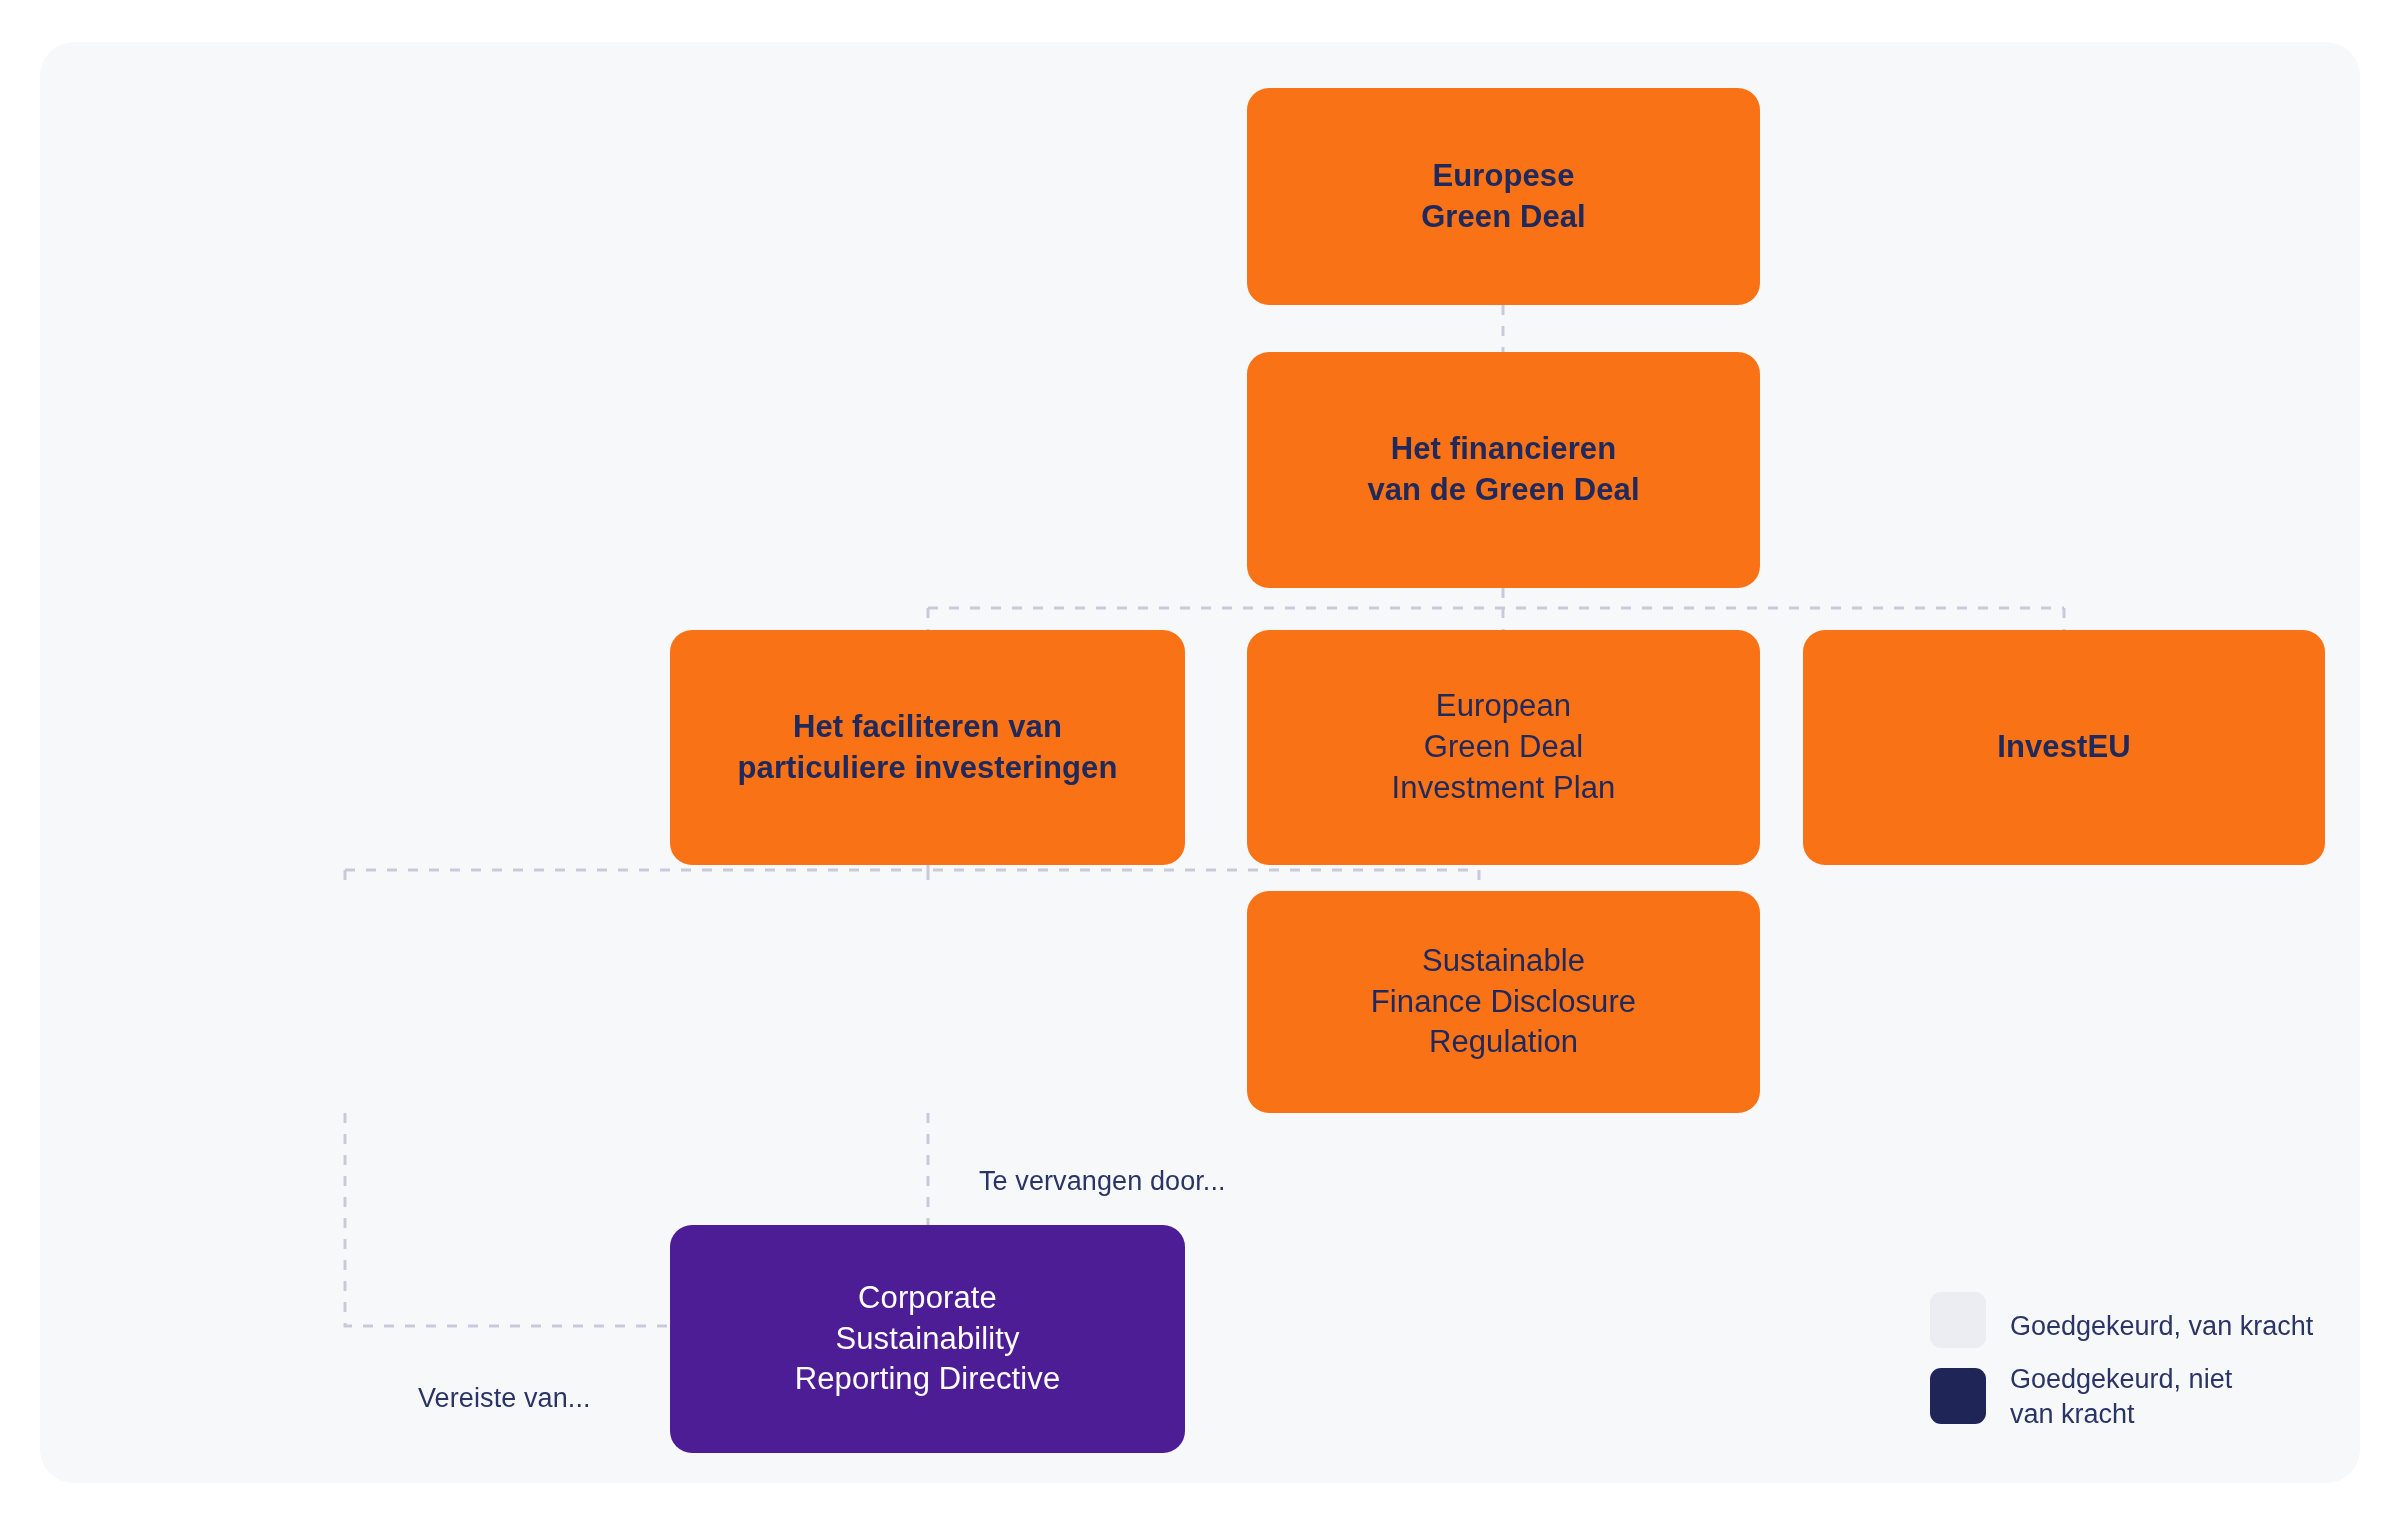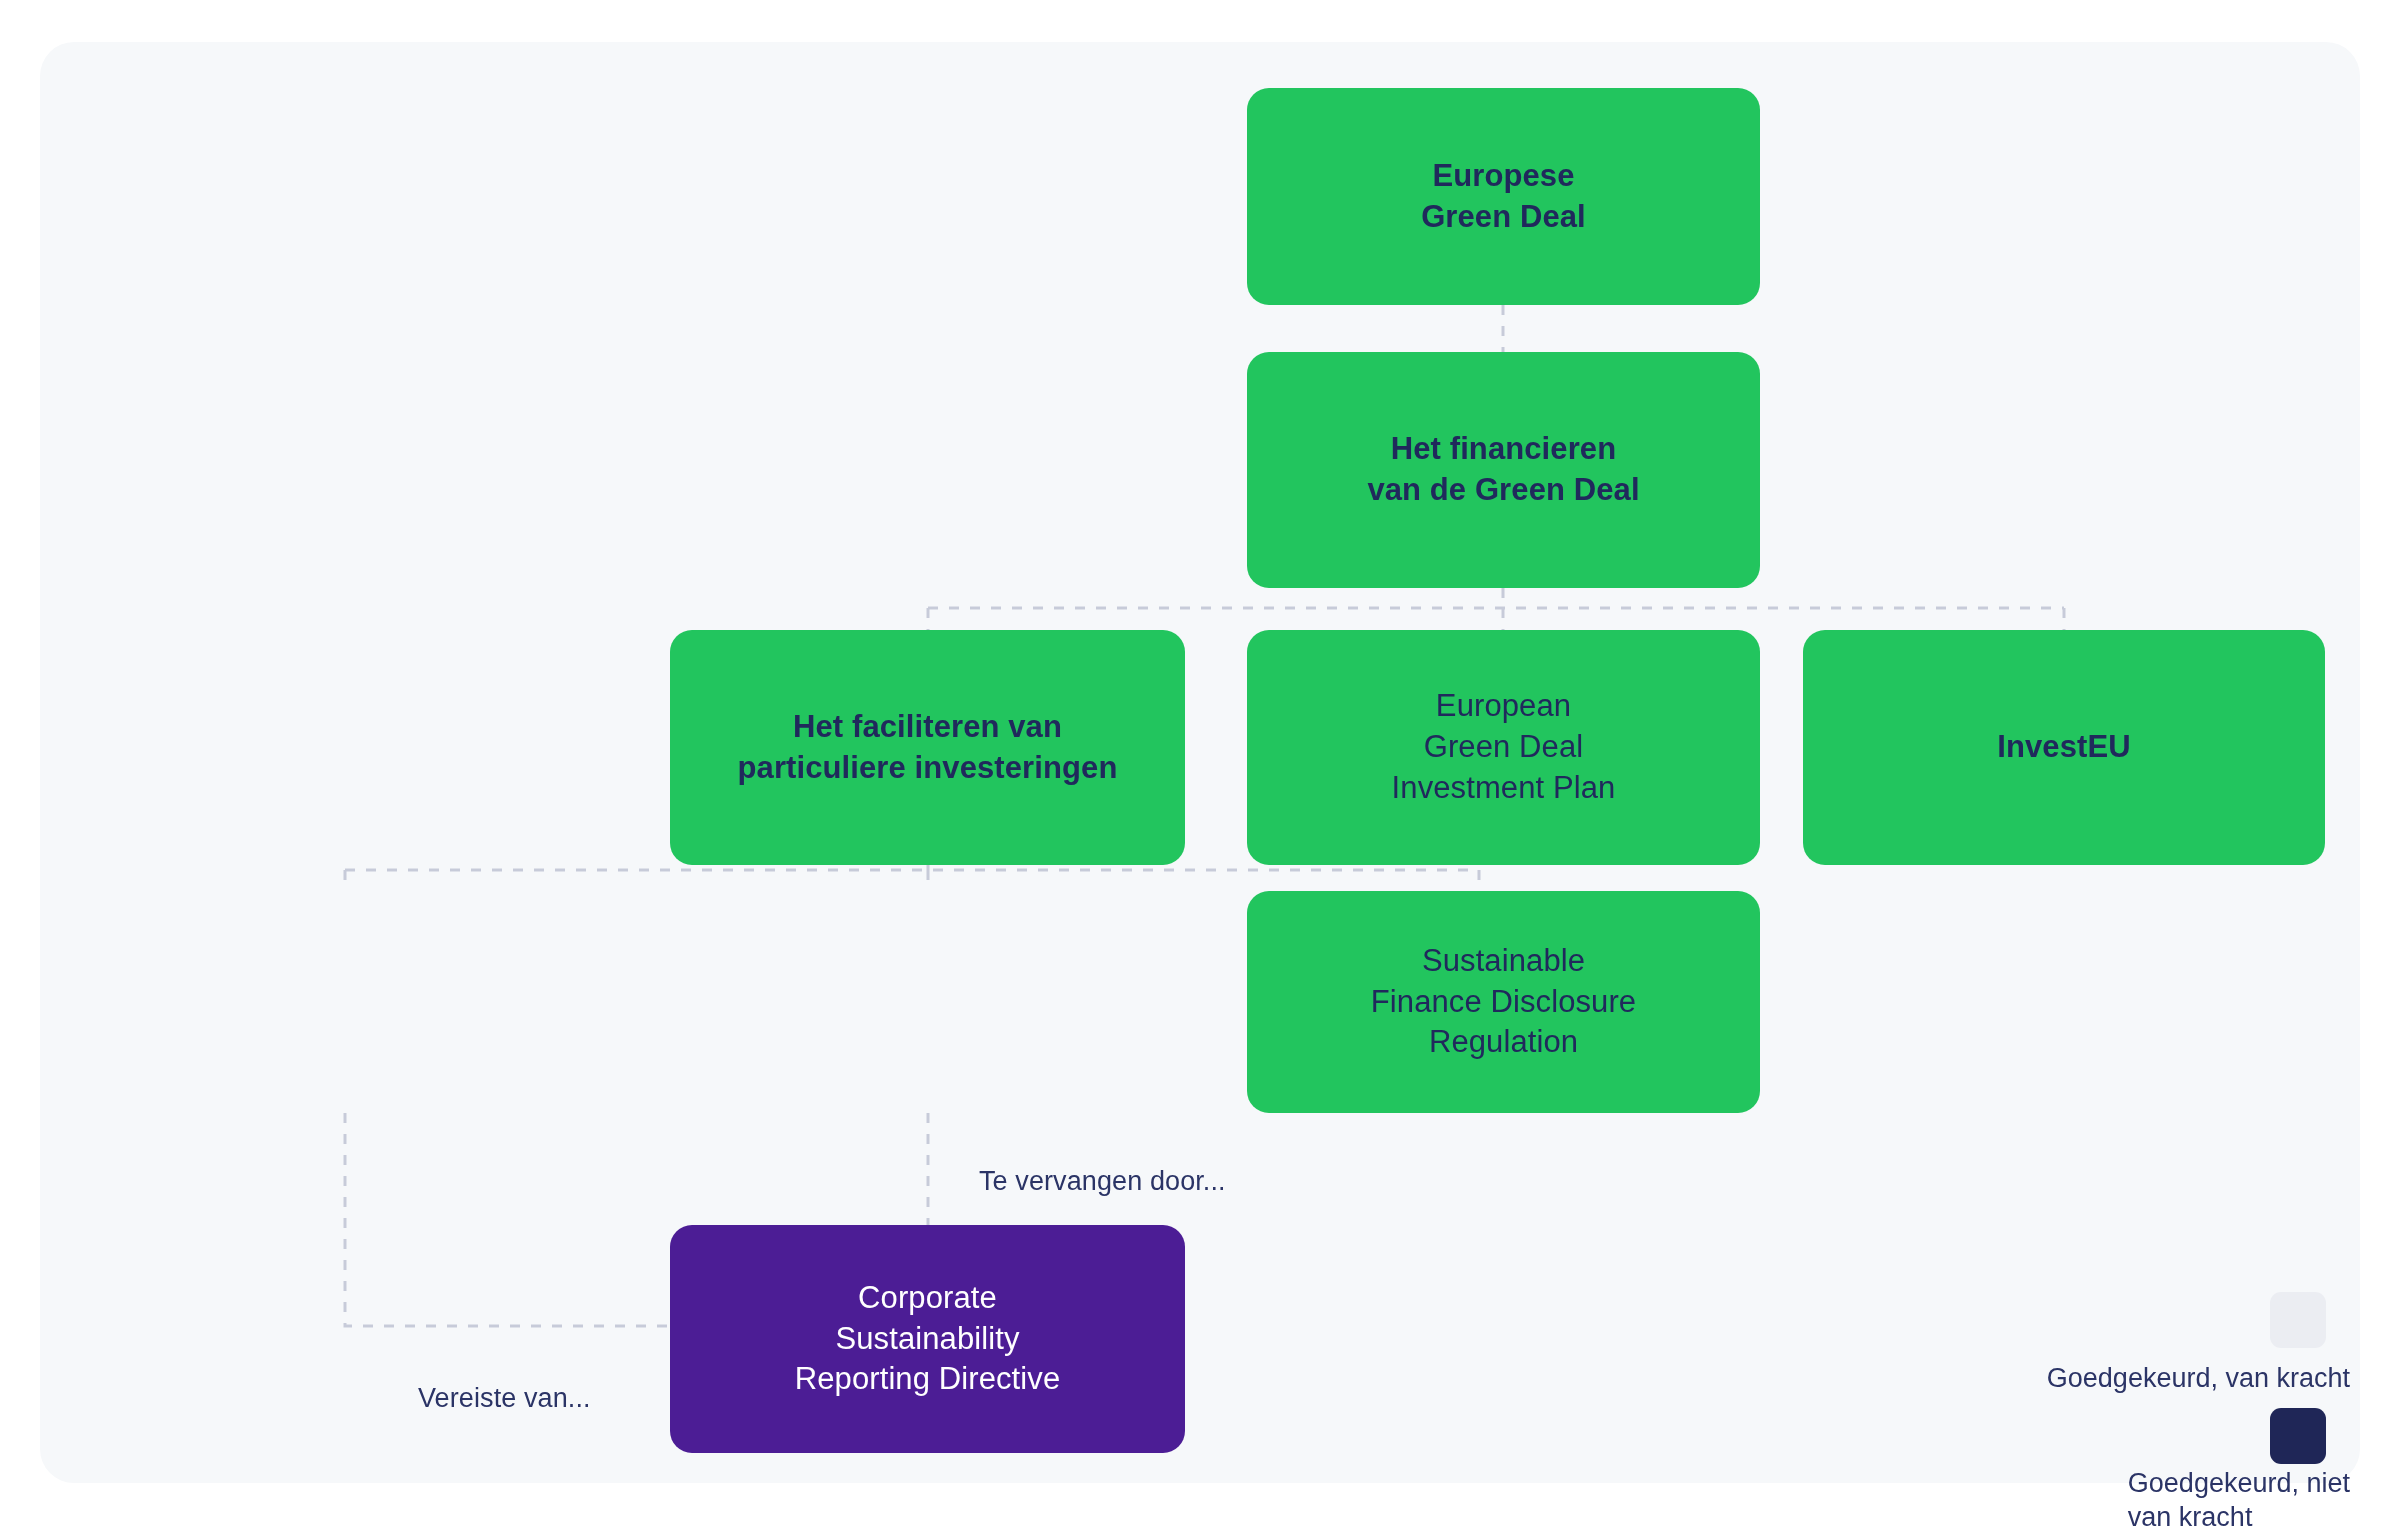--- a/index.html
+++ b/index.html
@@ -44,21 +44,21 @@
   }
 
   
   .node {
     position: absolute;
     display: flex;
     align-items: center;
     justify-content: center;
     text-align: center;
     border-radius: 22px;
-    background: #22c55e;
+    background: #f97316;
     color: #20295c;
     font-size: 31px;
     line-height: 1.32;
     letter-spacing: 0.1px;
     box-sizing: border-box;
     padding: 6px 16px;
   }
   .node .label { white-space: pre-line; }
 
   .node.bold { font-weight: 700; }
@@ -82,23 +82,22 @@
 
   
   .legend {
     position: absolute;
     left: 1930px;
     top: 1292px;
     width: 420px;
   }
   .legend-row {
     display: flex;
-    align-items: flex-end;
+    align-items: center;
     margin-bottom: 12px;
-    flex-direction: column;
   }
   .legend-row:last-child { margin-bottom: 0; }
   .swatch {
     width: 56px;
     height: 56px;
     border-radius: 11px;
     flex: 0 0 auto;
     margin-right: 24px;
   }
   .swatch.light { background: #ebedf2; }

